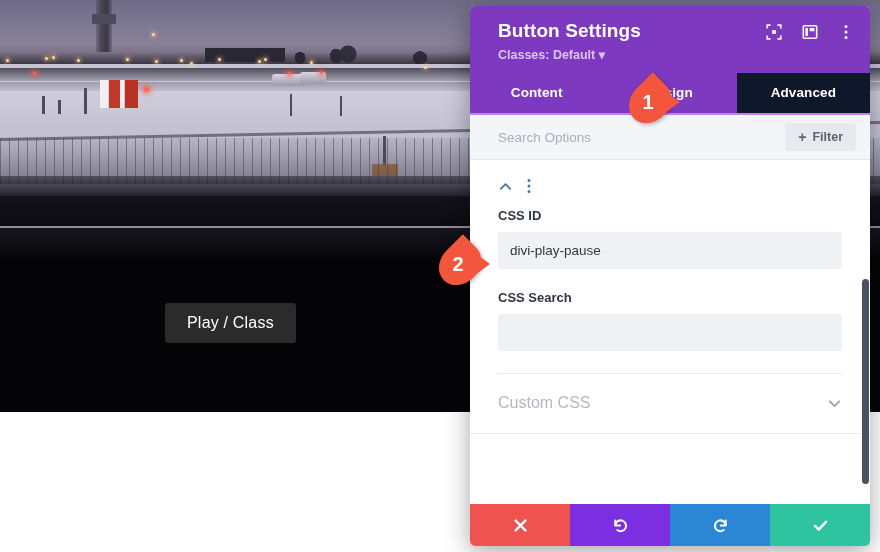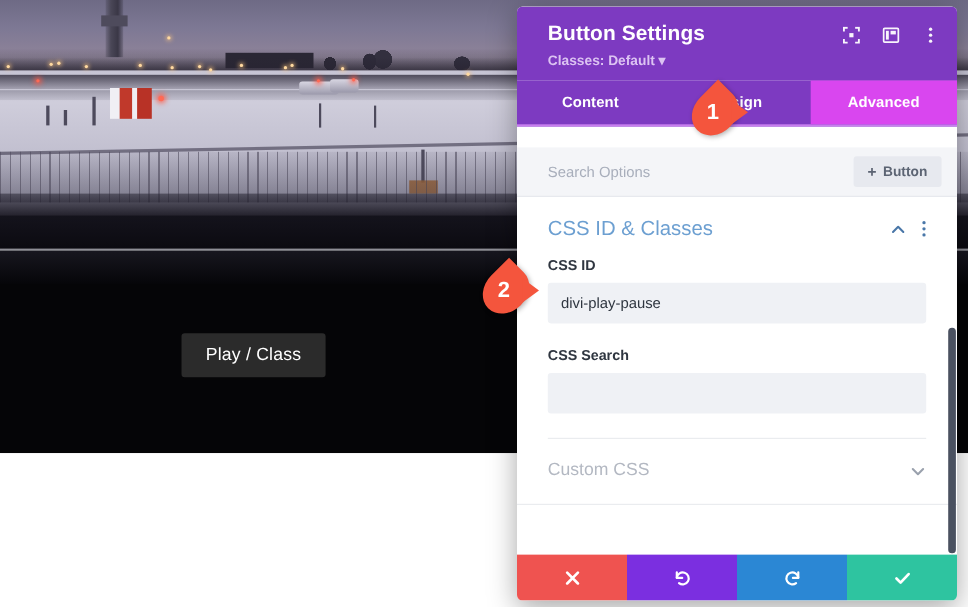--- a/index.html
+++ b/index.html
@@ -154,28 +154,27 @@
   .tabs {
     display: flex; background: #7d3ac1; flex: 0 0 auto;
     border-bottom: 2px solid #c87fee;
   }
   .tab {
     flex: 1 1 0; text-align: center;
     color: #ffffff; font-size: 13.5px; font-weight: bold;
     padding: 12px 0 13px;
     letter-spacing: .1px;
   }
-  .tab.active { background: #d946ef; }
+  .tab.active { background: #0f172a; }
 
   .search-row {
     display: flex; align-items: center; justify-content: space-between;
     background: #f4f5f8; border-bottom: 1px solid #e4e6ec;
     padding: 8px 14px 8px 28px;
     flex: 0 0 auto;
-    margin-top: 19px;
   }
   .search-input {
     background: transparent; border: 0; outline: none;
     font-family: "Liberation Sans", sans-serif;
     font-size: 13.5px; color: #4b5563; width: 240px;
   }
   .search-input::placeholder { color: #a8aebb; }
   .filter-btn {
     background: #e7e9ef; color: #5c6473;
     font-size: 12.5px; font-weight: bold;
@@ -361,29 +360,28 @@
     <div class="tabs">
       <div class="tab">Content</div>
       <div class="tab">Design</div>
       <div class="tab active">Advanced</div>
     </div>
 
     <div class="search-row">
       <input class="search-input" type="text" placeholder="Search Options" style="">
       <div class="filter-btn">
         <span class="plus-ic">+</span>
-        <span>Button</span>
+        <span>Filter</span>
       </div>
     </div>
 
     <div class="modal-body">
 
       <div class="section-open">
         <div class="section-head">
-          <div class="section-title-open">CSS ID &amp; Classes</div>
           <div class="section-acts">
             <span>
               <svg class="chev" viewBox="0 0 16 16" fill="none" stroke="#4a77a8" stroke-width="2" stroke-linecap="round" stroke-linejoin="round">
                 <path d="M3 10.5 L8 5.5 L13 10.5"></path>
               </svg>
             </span>
             <span>
               <svg class="dots-ic" viewBox="0 0 4 16" fill="#4a77a8">
                 <circle cx="2" cy="2.4" r="1.5"></circle>
                   <circle cx="2" cy="8" r="1.5"></circle>

